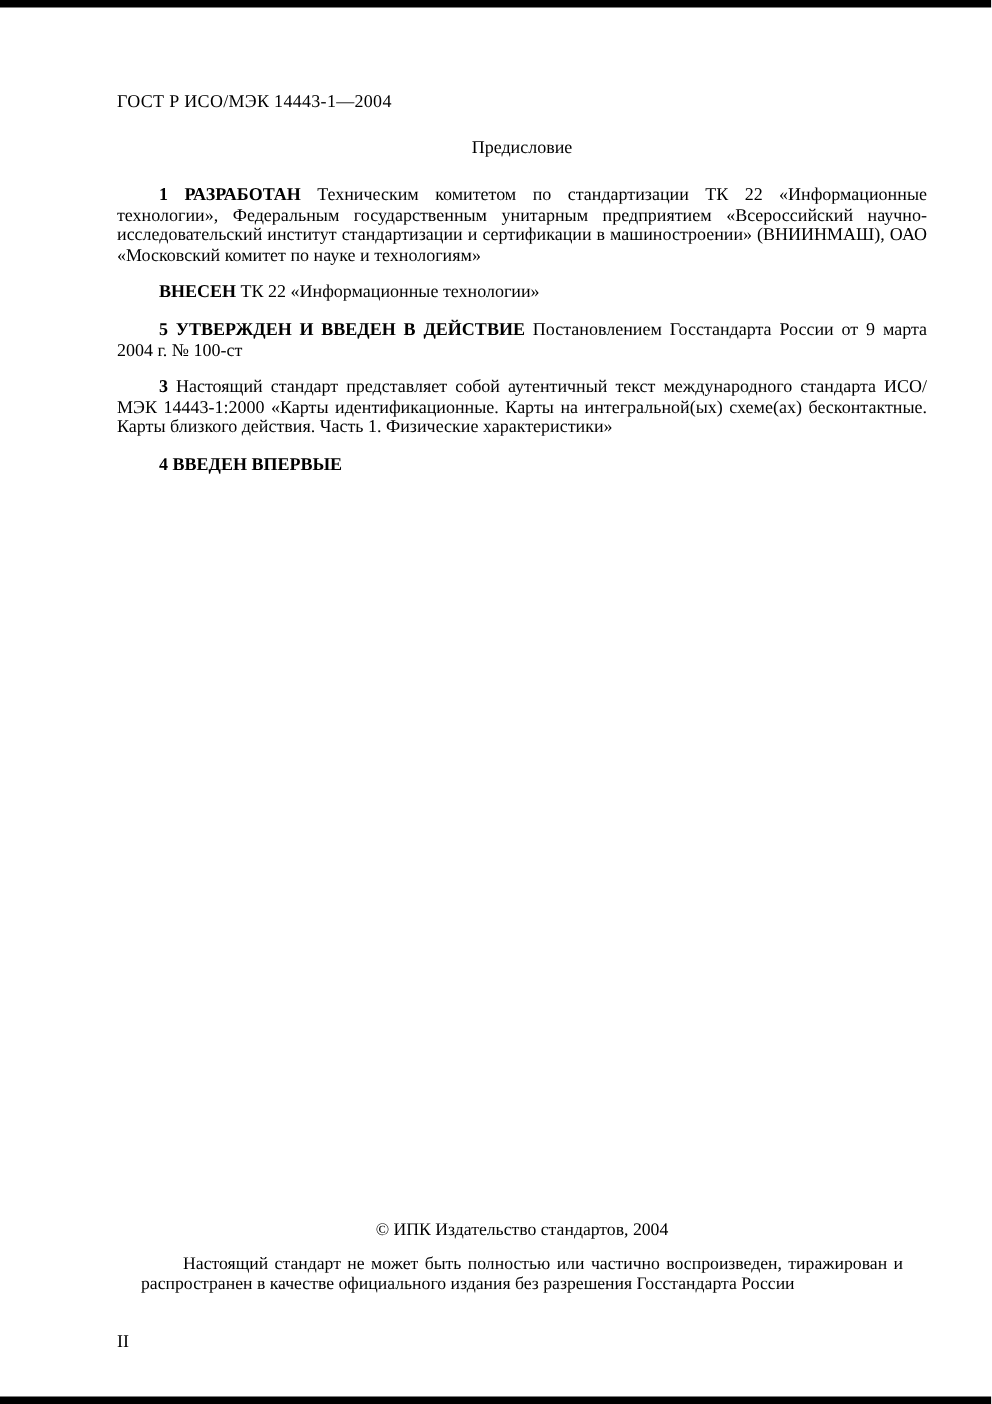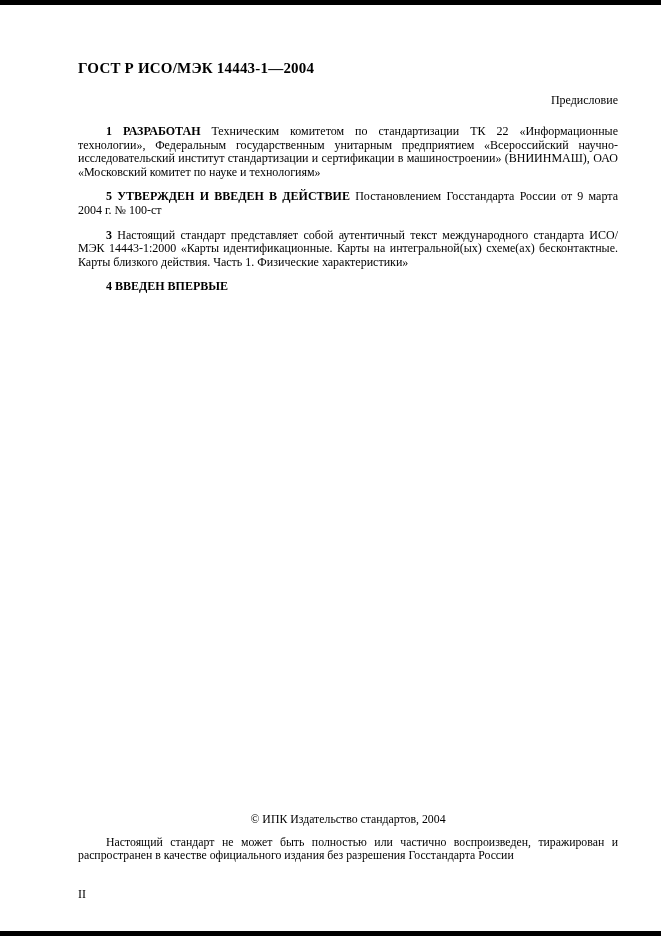--- a/index.html
+++ b/index.html
@@ -26,26 +26,26 @@
   .edge-top { top: 0; }
   .edge-bottom { bottom: 0; }
 
   .content {
     position: absolute;
     left: 78px;
     right: 43px;
     top: 60px;
   }
   .doc-number {
-    font-weight: bold;
-    font-size: 15px;
+    font-weight: normal;
+    font-size: 12px;
     letter-spacing: 0.2px;
   }
   .section-title {
-    text-align: right;
+    text-align: center;
     font-size: 12px;
     margin-top: 16px;
   }
   .para {
     margin: 0;
     margin-top: 11px;
     font-size: 12px;
     line-height: 13.6px;
     text-align: justify;
     text-indent: 28px;
@@ -60,21 +60,21 @@
     left: 78px;
     right: 43px;
     top: 813px;
   }
   .copyright {
     text-align: center;
     font-size: 11.8px;
     line-height: 13.6px;
   }
   .disclaimer {
-    margin: 0;
+    margin: 16px;
     margin-top: 9px;
     font-size: 11.8px;
     line-height: 13.6px;
     text-align: justify;
     text-indent: 28px;
   }
   .page-number {
     margin-top: 24px;
     font-size: 12px;
   }
@@ -85,20 +85,21 @@
 <div class="page">
   <div class="edge-bar edge-top"></div>
 
   <div class="content">
     <div class="doc-number">ГОСТ Р ИСО/МЭК 14443-1—2004</div>
 
     <div class="section-title">Предисловие</div>
 
     <p class="para first"><span class="b">1 РАЗРАБОТАН</span><span> Техническим комитетом по стандартизации ТК 22 «Информационные технологии», Федеральным государственным унитарным предприятием «Всероссийский научно-исследовательский институт стандартизации и сертификации в машиностроении» (ВНИИНМАШ), ОАО «Московский комитет по науке и технологиям»</span></p>
 
+    <p class="para"><span class="b">ВНЕСЕН</span><span> ТК 22 «Информационные технологии»</span></p>
 
     <p class="para"><span class="b">5 УТВЕРЖДЕН И ВВЕДЕН В ДЕЙСТВИЕ</span><span> Постановлением Госстандарта России от 9 марта 2004 г. № 100-ст</span></p>
 
     <p class="para"><span class="b">3</span><span> Настоящий стандарт представляет собой аутентичный текст международного стандарта ИСО/МЭК 14443-1:2000 «Карты идентификационные. Карты на интегральной(ых) схеме(ах) бесконтактные. Карты близкого действия. Часть 1. Физические характеристики»</span></p>
 
     <p class="para"><span class="b">4 ВВЕДЕН ВПЕРВЫЕ</span><span></span></p>
   </div>
 
   <div class="footer">
     <div class="copyright">© ИПК Издательство стандартов, 2004</div>

